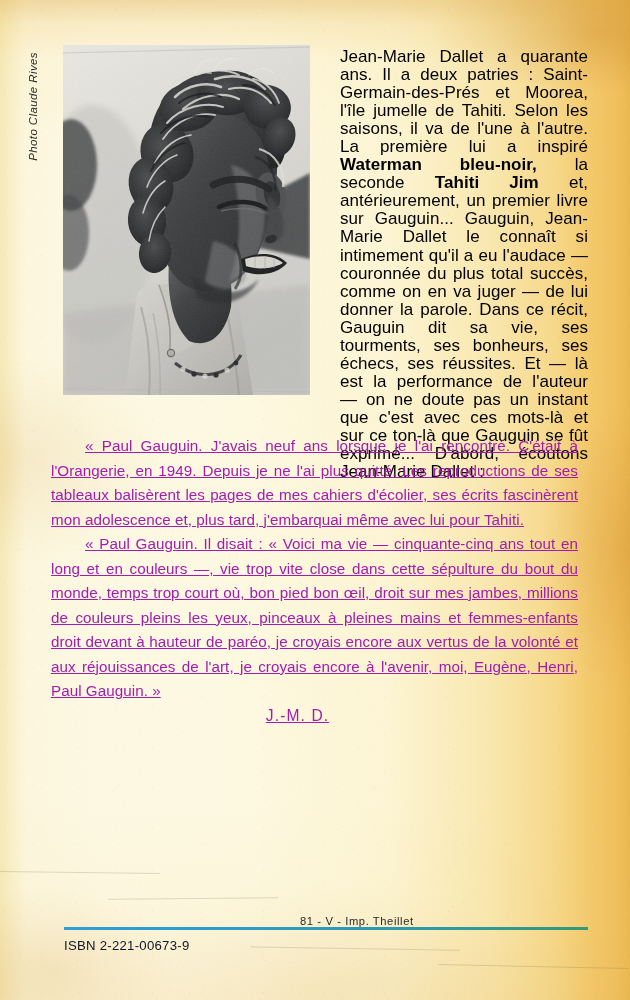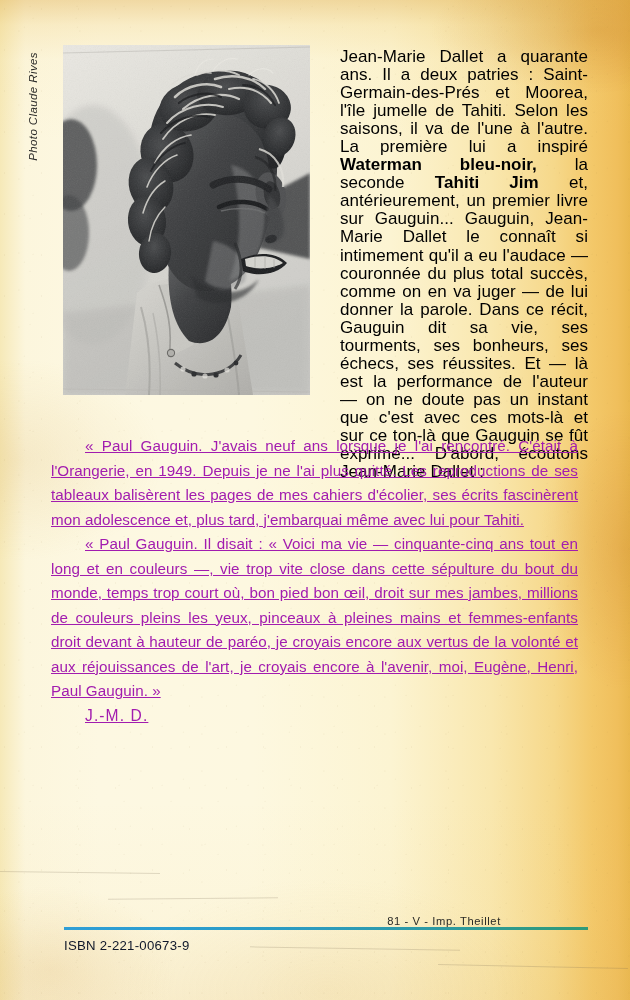--- a/index.html
+++ b/index.html
@@ -150,20 +150,21 @@
     text-justify: inter-word;
     letter-spacing: 0.05px;
     text-decoration: underline;
   }
   #body-text p {
     margin: 0;
     text-indent: 34px;
   }
   #signature {
     margin-top: 11px;
+    text-align: center;
     text-indent: 0;
     padding-right: 68px;
     font-size: 15.6px;
     letter-spacing: 1.1px;
   }
 
   
   #footer-rule {
     position: absolute;
     left: 64px;
@@ -178,21 +179,21 @@
     top: 938px;
     font-size: 13.2px;
     letter-spacing: 0.25px;
     color: #0f172a;
   }
   #imprint {
     position: absolute;
     left: 300px;
     top: 915px;
     width: 288px;
-    text-align: center;
+    text-align: left;
     font-size: 11.2px;
     letter-spacing: 0.6px;
     color: #2a2a26;
   }
 </style>
 </head>
 <body>
 
 <div id="page">
 

